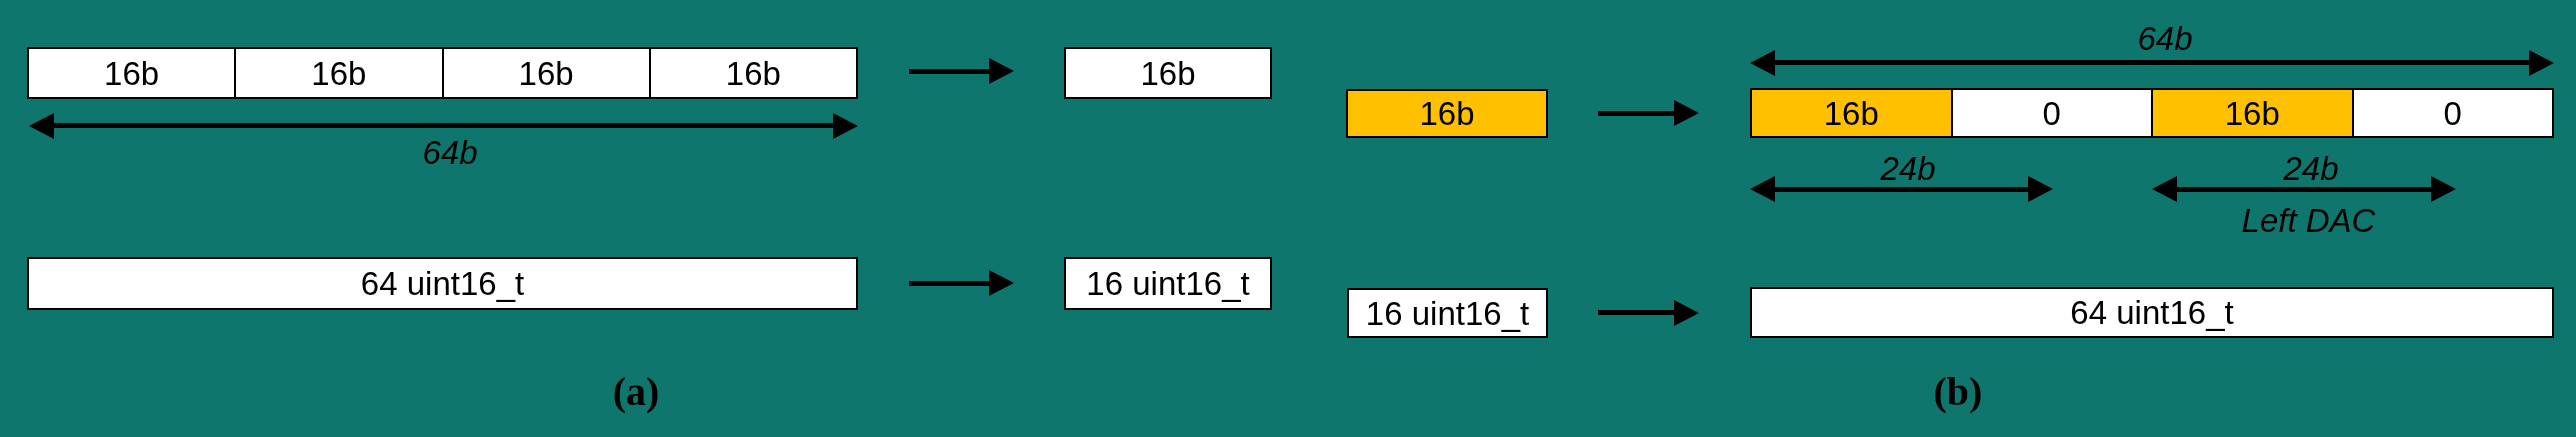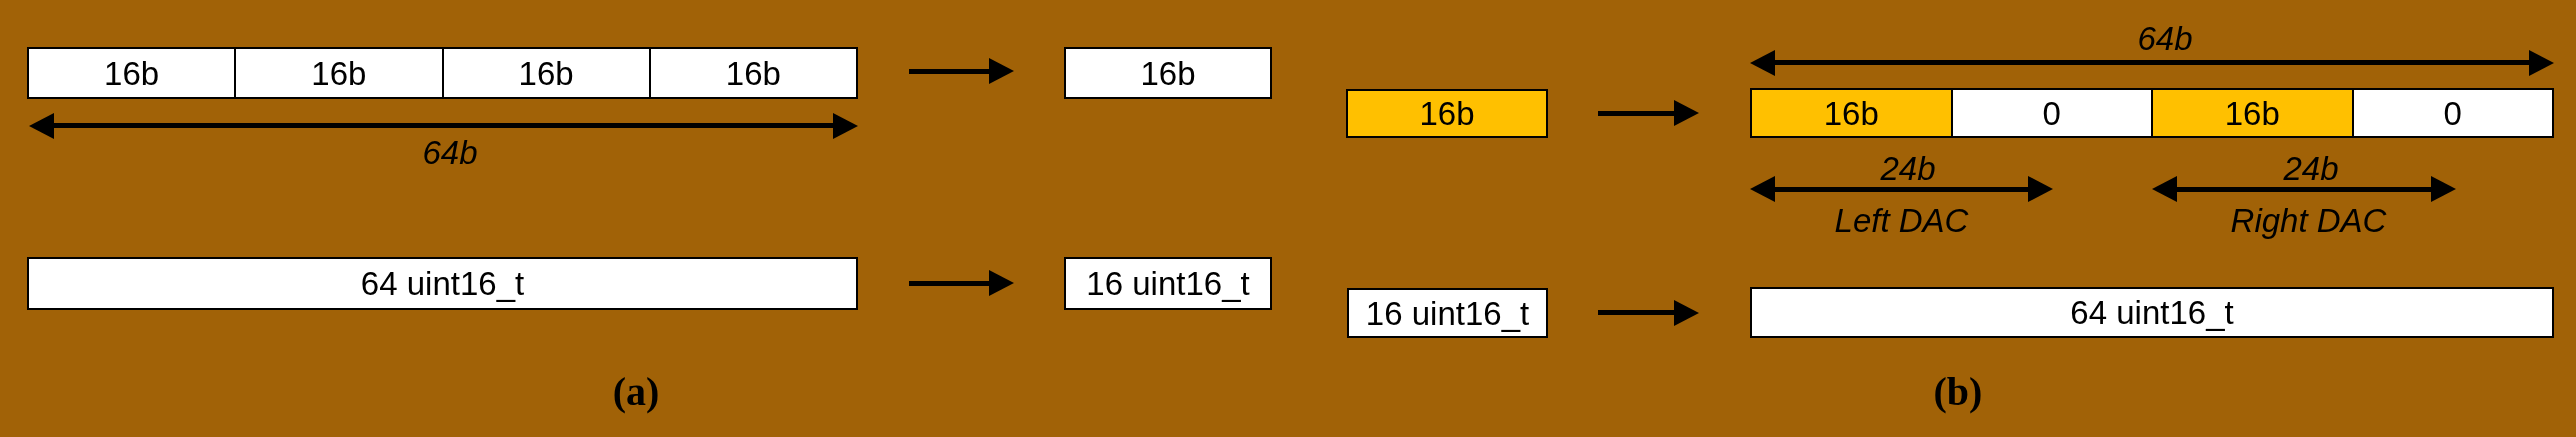--- a/index.html
+++ b/index.html
@@ -4,21 +4,21 @@
 <style>
   :root {
     --highlight: #FFC000;
     --stroke: #000000;
     --boxfill: #FFFFFF;
   }
   * { margin: 0; padding: 0; box-sizing: border-box; }
   html, body { background: #ffffff; }
   body { width: 2576px; height: 437px; font-family: "Liberation Sans", sans-serif; }
   #figure {
-    position: relative; width: 2576px; height: 437px; background: #a16207;
+    position: relative; width: 2576px; height: 437px; background: #0f766e;
     color: var(--stroke);
   }
   .box {
     position: absolute; border: 2.4px solid var(--stroke); background: var(--boxfill);
     display: flex; align-items: center; justify-content: center;
     font-size: 33px; line-height: 1; color: #000;
   }
   .word { padding: 0; }
   .cell {
     flex: 1 1 0; height: 100%;
@@ -127,29 +127,28 @@
         <span>0</span>
       </div>
   </div>
 
   <div class="lbl" style="left:1847px; top:152px; width:122px;">24b</div>
   <div>
     <div class="head-l" style="left:1750px; top:176px;"></div>
     <div class="arrow-line" style="left:1772px; top:187px; width:260px;"></div>
     <div class="head-r" style="left:2028px; top:176px;"></div>
   </div>
-  <div class="lbl" style="left:1780px; top:204px; width:243px;">Left DAC</div>
 
   <div class="lbl" style="left:2250px; top:152px; width:122px;">24b</div>
   <div>
     <div class="head-l" style="left:2152px; top:176px;"></div>
     <div class="arrow-line" style="left:2174px; top:187px; width:261px;"></div>
     <div class="head-r" style="left:2431px; top:176px;"></div>
   </div>
-  <div class="lbl" style="left:2187px; top:204px; width:243px;">Right DAC</div>
+  <div class="lbl" style="left:2187px; top:204px; width:243px;">Left DAC</div>
 
   <div class="box" style="left:1347px; top:288px; width:201px; height:50px;">
     <span>16 uint16_t</span>
   </div>
 
   <div>
     <div class="arrow-line" style="left:1598px; top:310px; width:80px;"></div>
     <div class="head-r" style="left:1674px; top:300px;"></div>
   </div>
 

